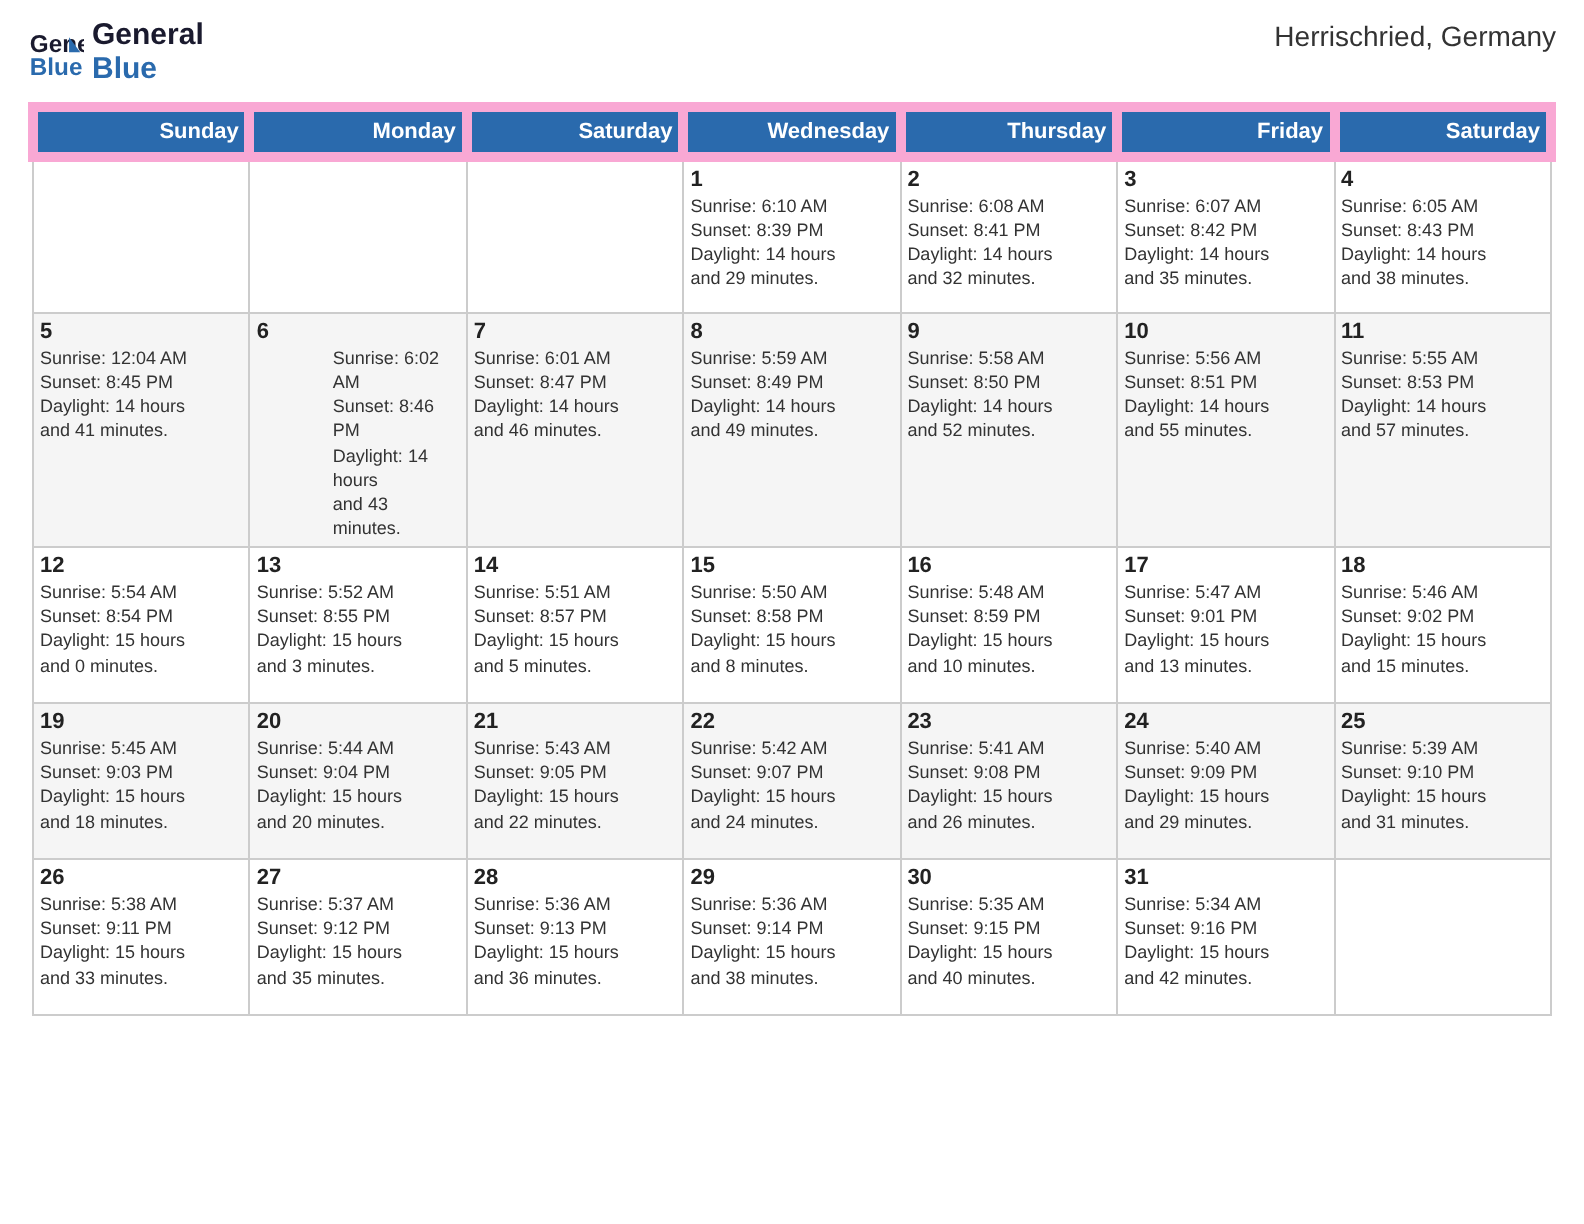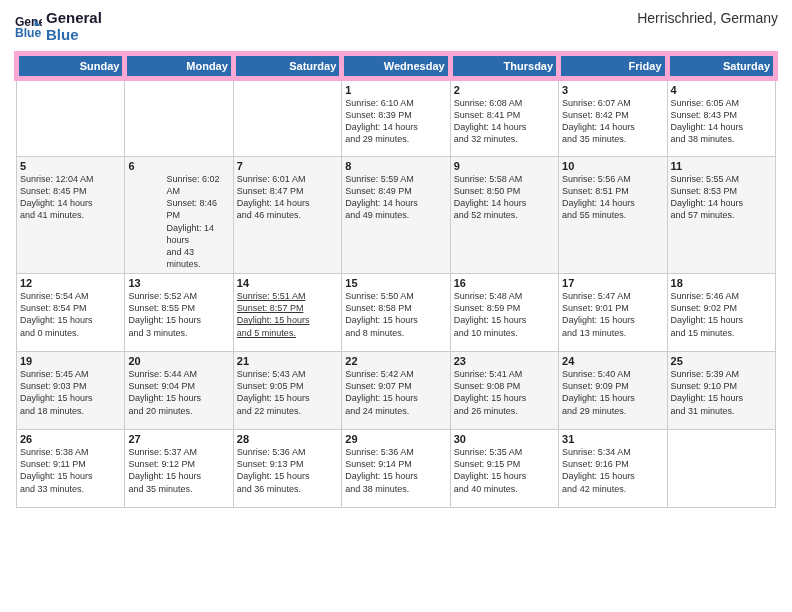--- a/index.html
+++ b/index.html
@@ -211,21 +211,21 @@
           </td>
           <td>
             <span class="day-num">13</span>
             <div class="day-info" style="white-space: pre-line;">Sunrise: 5:52 AM
 Sunset: 8:55 PM
 Daylight: 15 hours
 and 3 minutes.</div>
           </td>
           <td>
             <span class="day-num">14</span>
-            <div class="day-info" style="white-space: pre-line; text-decoration: underline;">Sunrise: 5:51 AM
+            <div class="day-info" style="white-space: pre-line;">Sunrise: 5:51 AM
 Sunset: 8:57 PM
 Daylight: 15 hours
 and 5 minutes.</div>
           </td>
           <td>
             <span class="day-num">15</span>
             <div class="day-info" style="white-space: pre-line;">Sunrise: 5:50 AM
 Sunset: 8:58 PM
 Daylight: 15 hours
 and 8 minutes.</div>

